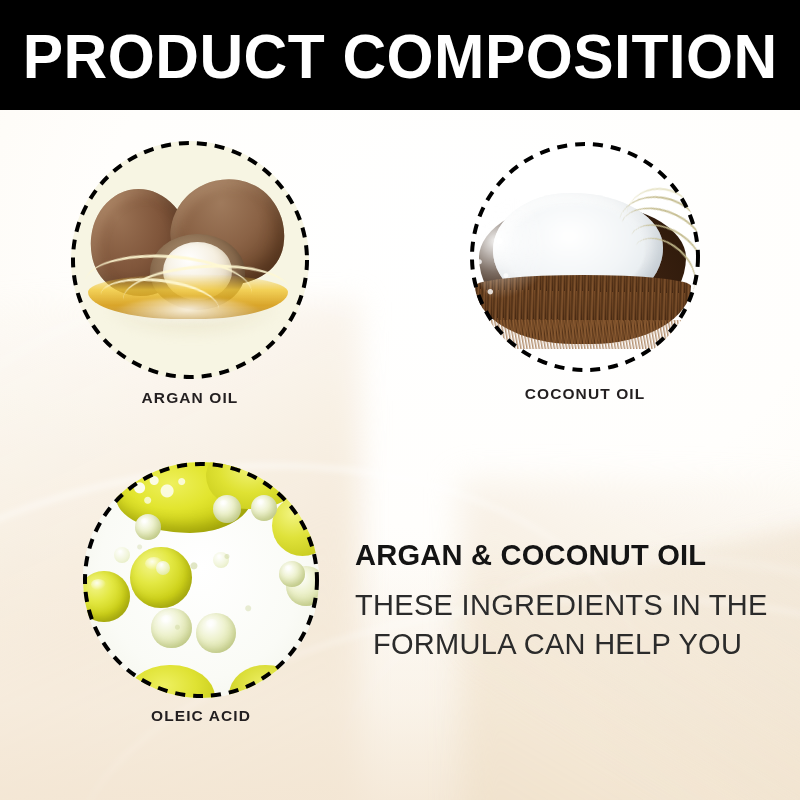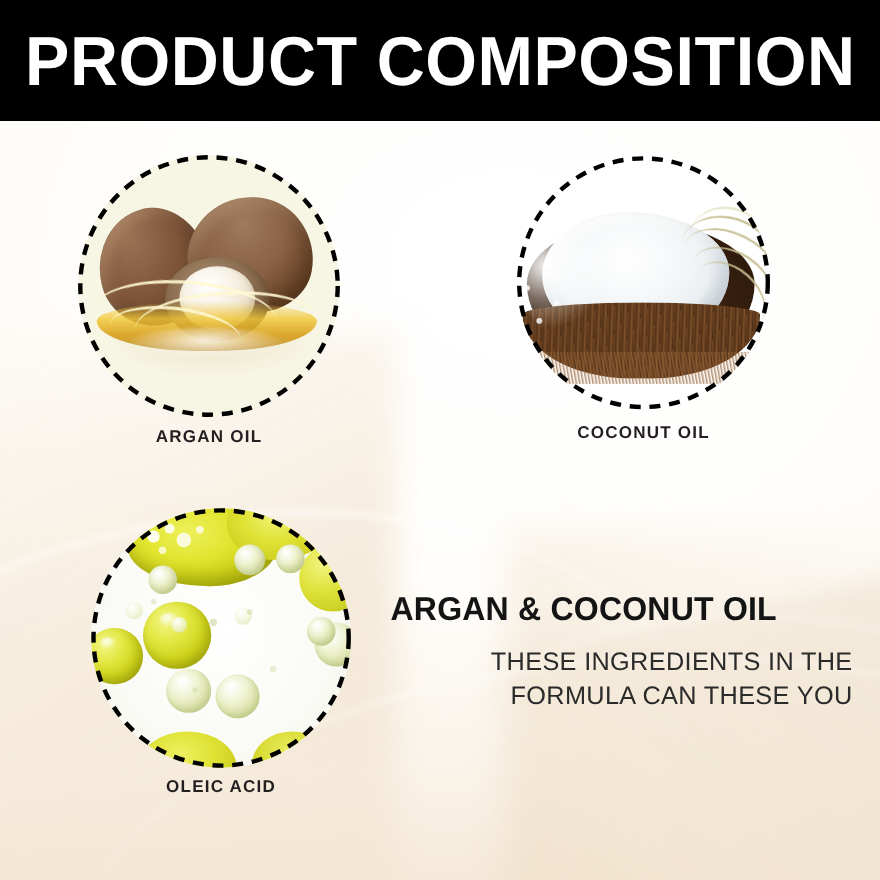--- a/index.html
+++ b/index.html
@@ -478,26 +478,25 @@
     font-size: 30px;
     line-height: 1;
     letter-spacing: 0.2px;
     transform: scaleX(0.97);
     transform-origin: left center;
     white-space: nowrap;
     margin: 0 0 16px 0;
   }
   .copy-sub {
     color: #2b2b2b;
-    font-size: 23px;
+    font-size: 29px;
     line-height: 1.33;
     letter-spacing: 0.3px;
     margin: 0;
     font-weight: normal;
-    text-align: right;
   }
   .copy-sub .line { display: block; }
   .copy-sub .line-2 { padding-left: 18px; }
 </style>
 </head>
 <body>
 
 <div id="poster">
 
   <div class="bg-base"></div>
@@ -591,17 +590,17 @@
         <circle cx="115" cy="115" r="113" fill="none" stroke="#000000" stroke-width="4" stroke-dasharray="10 8" stroke-linecap="butt"></circle>
       </svg>
     </div>
     <div class="ing-label">COCONUT OIL</div>
   </div>
 
   <div class="copy-block">
     <div class="copy-heading">ARGAN &amp; COCONUT OIL</div>
     <div class="copy-sub">
       <span class="line line-1">THESE INGREDIENTS IN THE</span>
-      <span class="line line-2">FORMULA CAN THESE YOU</span>
+      <span class="line line-2">FORMULA CAN HELP YOU</span>
     </div>
   </div>
 
 </div>
 
 </body></html>

